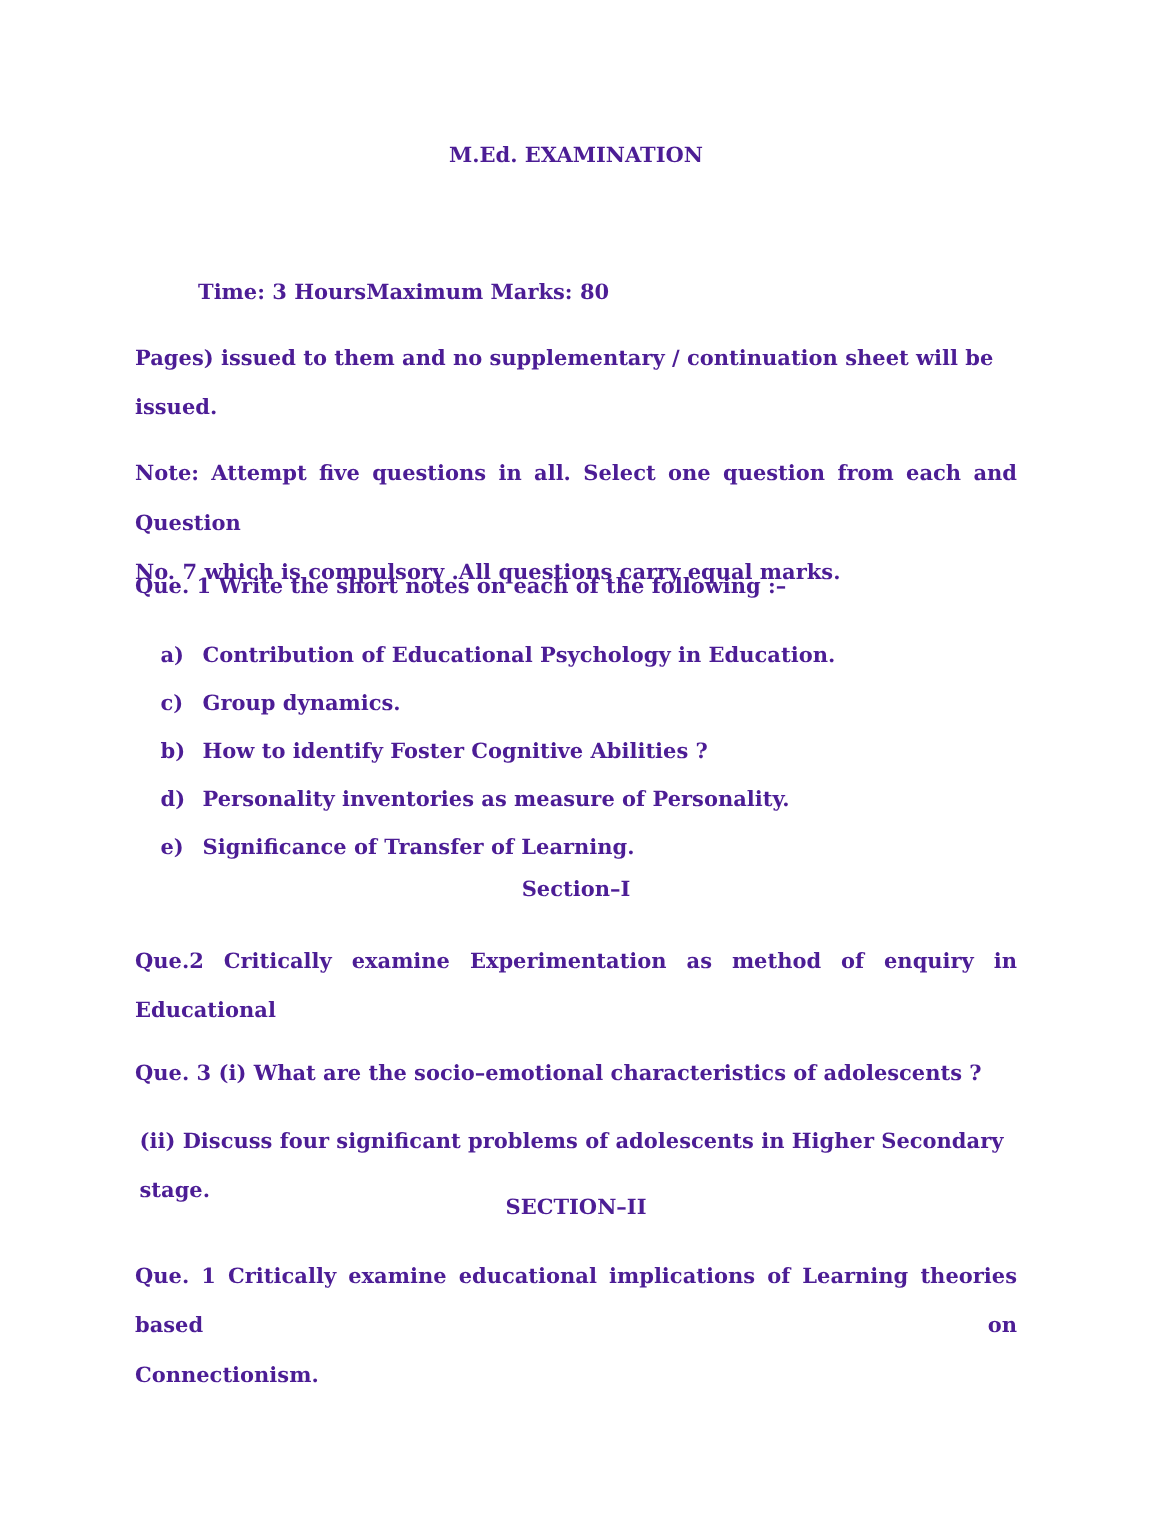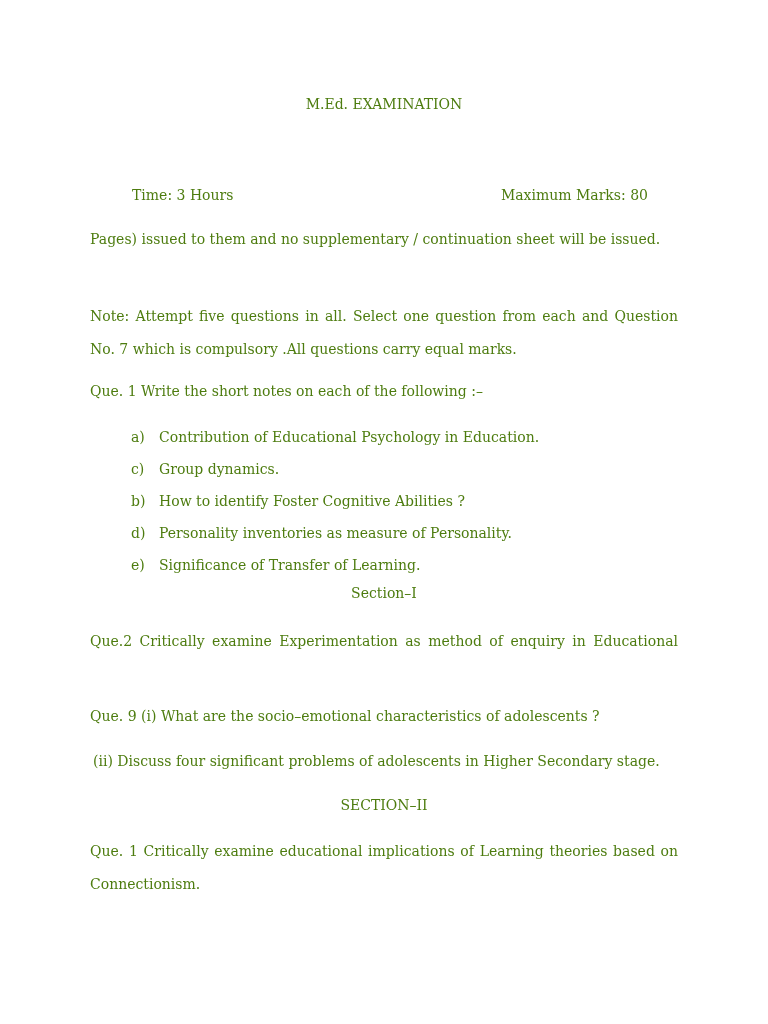--- a/index.html
+++ b/index.html
@@ -2,43 +2,43 @@
 <html><head>
 <meta charset="utf-8">
 <style>
   html, body { margin: 0; padding: 0; background: #ffffff; }
   .page {
     position: relative;
     width: 708px;
     height: 1024px;
     background: #ffffff;
     font-family: "DejaVu Serif", serif;
-    font-weight: 400;
-    color: #4d7c0f;
+    font-weight: 700;
+    color: #4c1d95;
     font-size: 14px;
     overflow: hidden;
   }
   .block {
     position: absolute;
     left: 90px;
     width: 588px;
     line-height: 33px;
   }
   .center { text-align: center; }
   
   .jline { text-align: justify; text-align-last: justify; }
   .meta-row {
     display: flex;
-    justify-content: space-between;
+    justify-content: flex-start;
     padding-left: 42px;
     padding-right: 30px;
     box-sizing: border-box;
   }
   .qlist { line-height: 32px; }
-  .qlist .li { margin-left: 41px; }
+  .qlist .li { margin-left: 17px; }
   .li-label { display: inline-block; width: 28px; }
   .indent-ii { padding-left: 3px; }
 </style>
 </head>
 <body>
 
 <div class="page">
 
   <div class="block center" style="top:88px">M.Ed. EXAMINATION</div>
 
@@ -76,21 +76,21 @@
       <span class="li-label">e)</span><span>Significance of Transfer of Learning.</span>
     </div>
   </div>
 
   <div class="block center" style="top:577px">Section–I</div>
 
   <div class="block" style="top:625px">
     <div class="jline">Que.2 Critically examine Experimentation as method of enquiry in Educational</div>
   </div>
 
-  <div class="block" style="top:700px">Que. 9 (i) What are the socio–emotional characteristics of adolescents ?</div>
+  <div class="block" style="top:700px">Que. 3 (i) What are the socio–emotional characteristics of adolescents ?</div>
 
   <div class="block indent-ii" style="top:745px">(ii) Discuss four significant problems of adolescents in Higher Secondary stage.</div>
 
   <div class="block center" style="top:789px">SECTION–II</div>
 
   <div class="block" style="top:835px">
     <div class="jline">Que. 1 Critically examine educational implications of Learning theories based on</div>
     <div>Connectionism.</div>
   </div>
 

